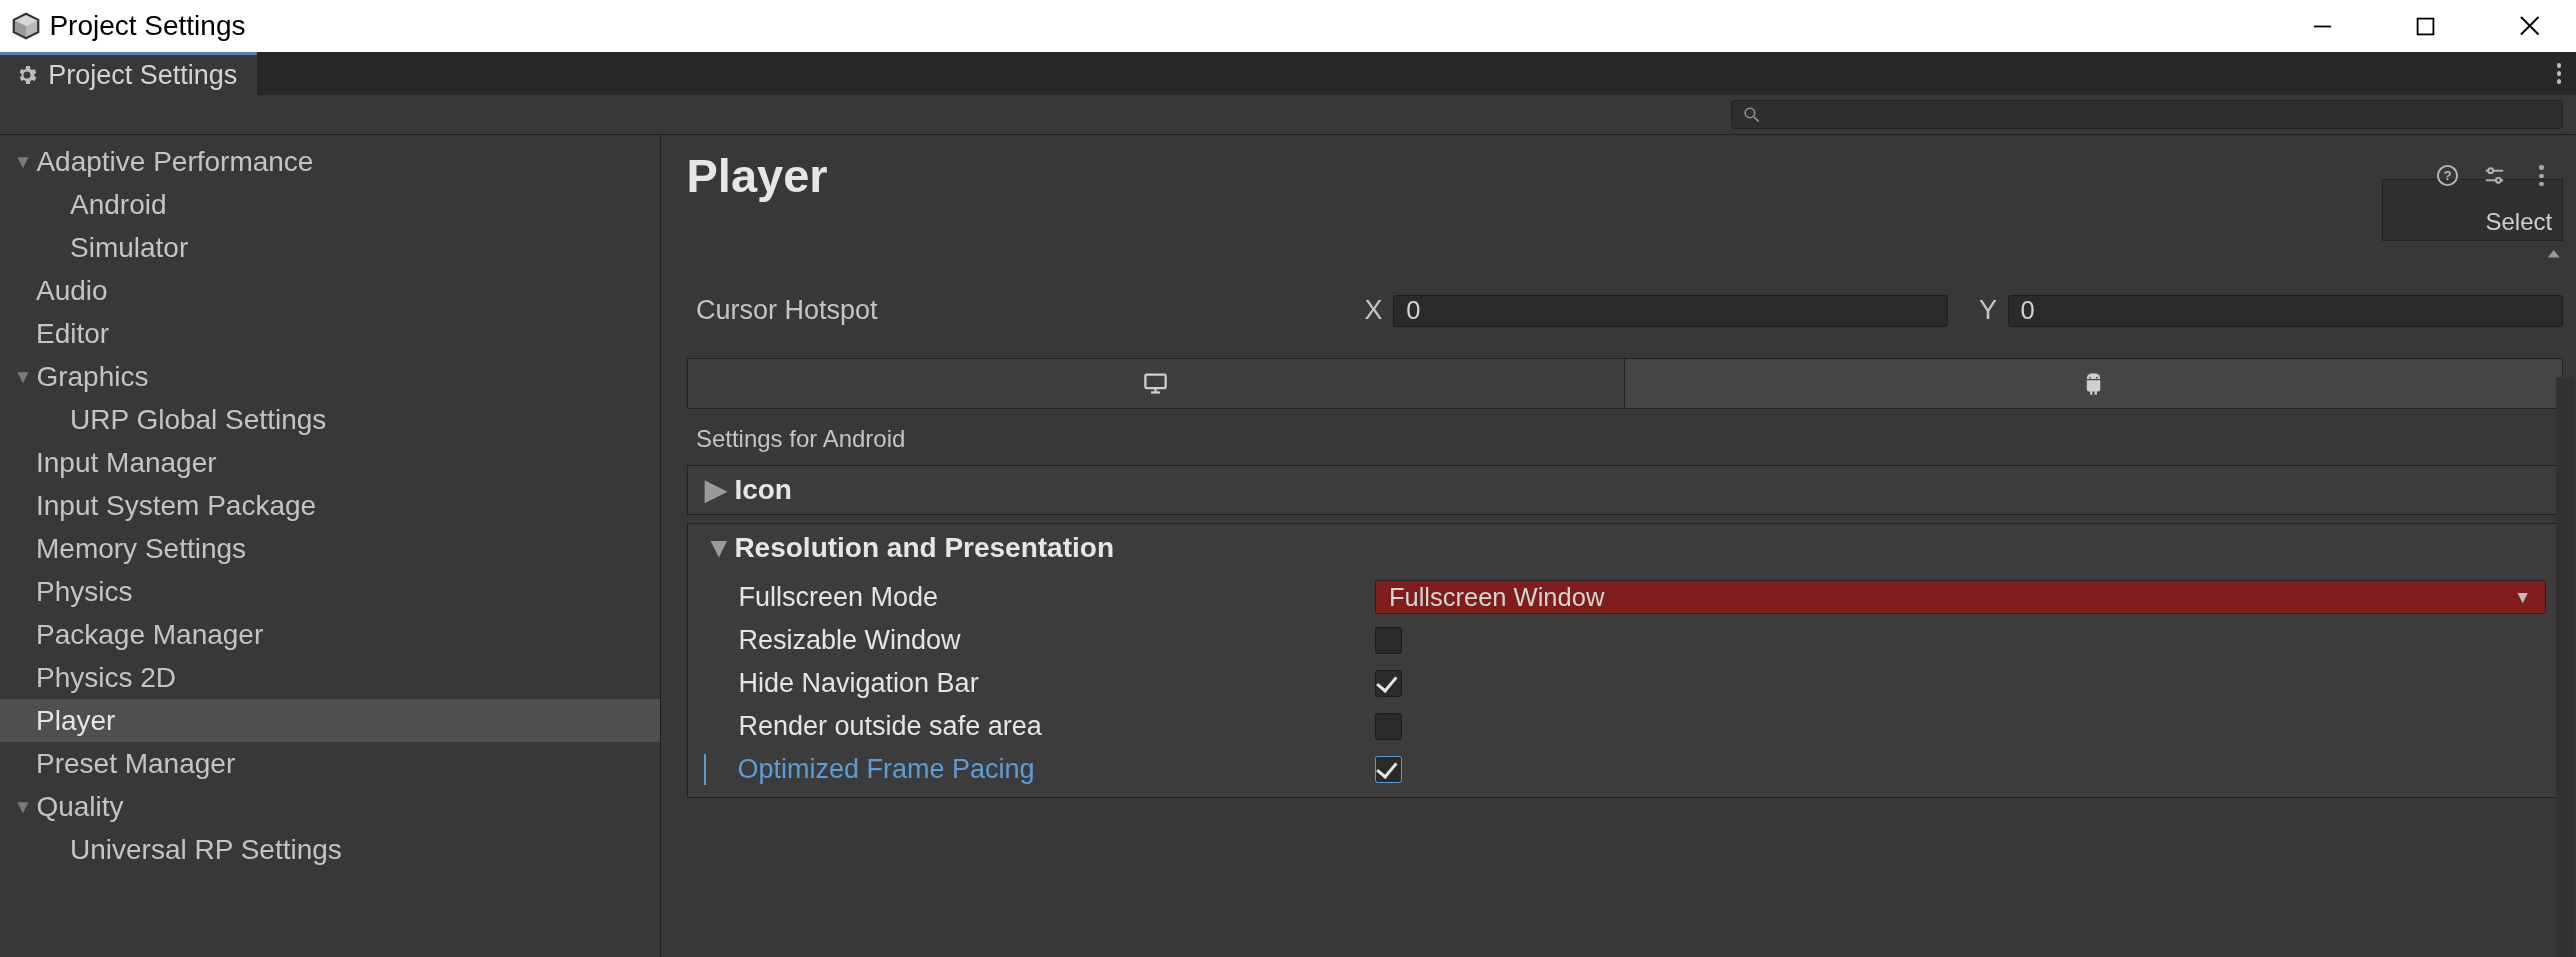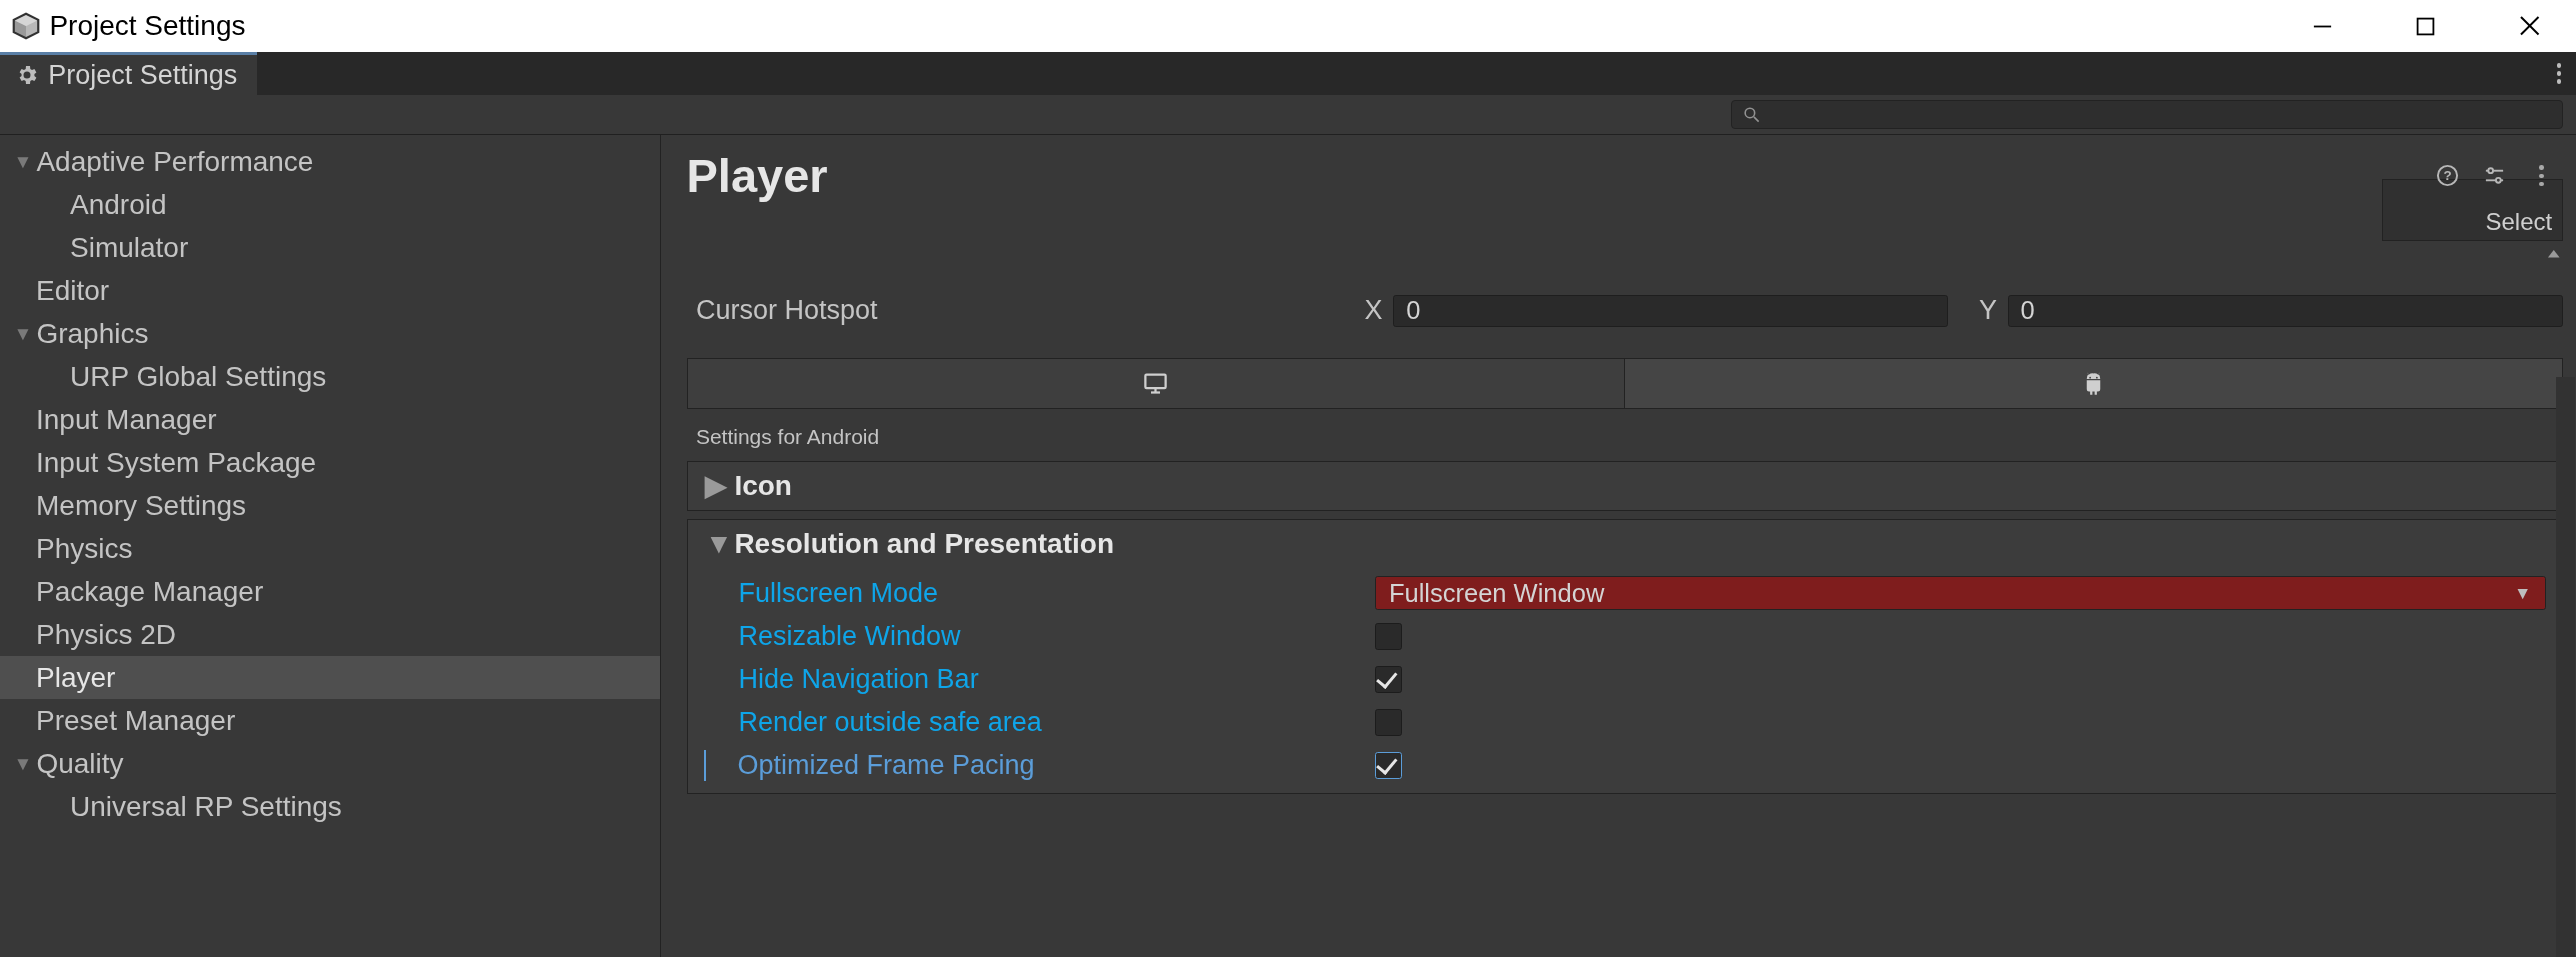--- a/index.html
+++ b/index.html
@@ -159,21 +159,21 @@
   .plat-tab {
     flex:1;
     display:flex; align-items:center; justify-content:center;
     border-right:0.7px solid #222;
   }
   .plat-tab.active { background:#454545; }
   .plat-tab:last-child{border-right:none;}
   .plat-tab svg { width:27px; height:27px; fill:#cfcfcf;}
 
   .subhead {
-    font-size: 21px;
+    font-size: 24px;
     color:#c4c4c4;
     padding: 16px 0 12px 9.4px;
   }
 
   
   .panel {
     border:0.7px solid #222;
     background:#3c3c3c;
     margin-bottom: 8px;
   }
@@ -184,21 +184,21 @@
     padding-left: 17.5px;
   }
   .panel-head .fold { width: 20px; color:#9a9a9a; }
   .panel-body { padding: 4px 16px 6.7px 16px; }
 
   .prop {
     display:flex; align-items:center;
     height: 43px;
     font-size: 27px;
   }
-  .prop .plabel { width: 671px; padding-left: 35px; color:#0ea5e9;}
+  .prop .plabel { width: 671px; padding-left: 35px; color:#e5e5e5;}
   .prop .highlight { color:#5b9dd9; border-left: 2.7px solid #5b9dd9; padding-left: 32px; margin-left:0;}
   .dropdown {
     flex:1; height:34px; background:#7f1d1d; border:0.7px solid #222; border-radius:2.7px;
     display:flex; align-items:center; justify-content:space-between;
     padding:0 13.4px; color:#d4d4d4; font-size:25.5px;
   }
   .dropdown .chev { font-size:17.5px; color:#bdbdbd; }
   .checkbox {
     width:27px; height:27px; background:#2a2a2a; border:0.7px solid #1c1c1c; border-radius:2.7px;
     display:flex; align-items:center; justify-content:center;
@@ -285,20 +285,23 @@
   <div class="sidebar" id="sidebar">
       <div class="side-item">
         <span class="fold">▼</span>
         <span>Adaptive Performance</span>
       </div>
       <div class="side-item child">
         <span>Android</span>
       </div>
       <div class="side-item child">
         <span>Simulator</span>
+      </div>
+      <div class="side-item noarrow">
+        <span>Audio</span>
       </div>
       <div class="side-item noarrow">
         <span>Editor</span>
       </div>
       <div class="side-item">
         <span class="fold">▼</span>
         <span>Graphics</span>
       </div>
       <div class="side-item child">
         <span>URP Global Settings</span>

